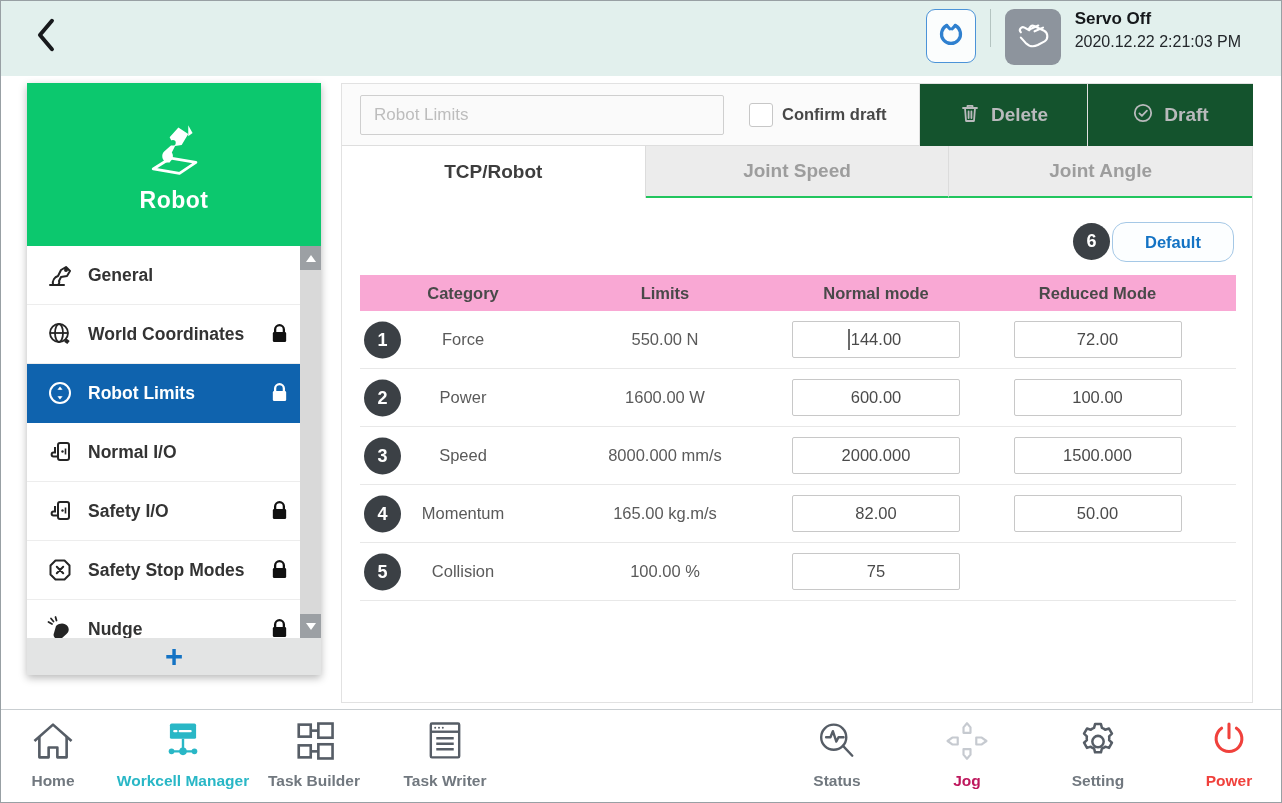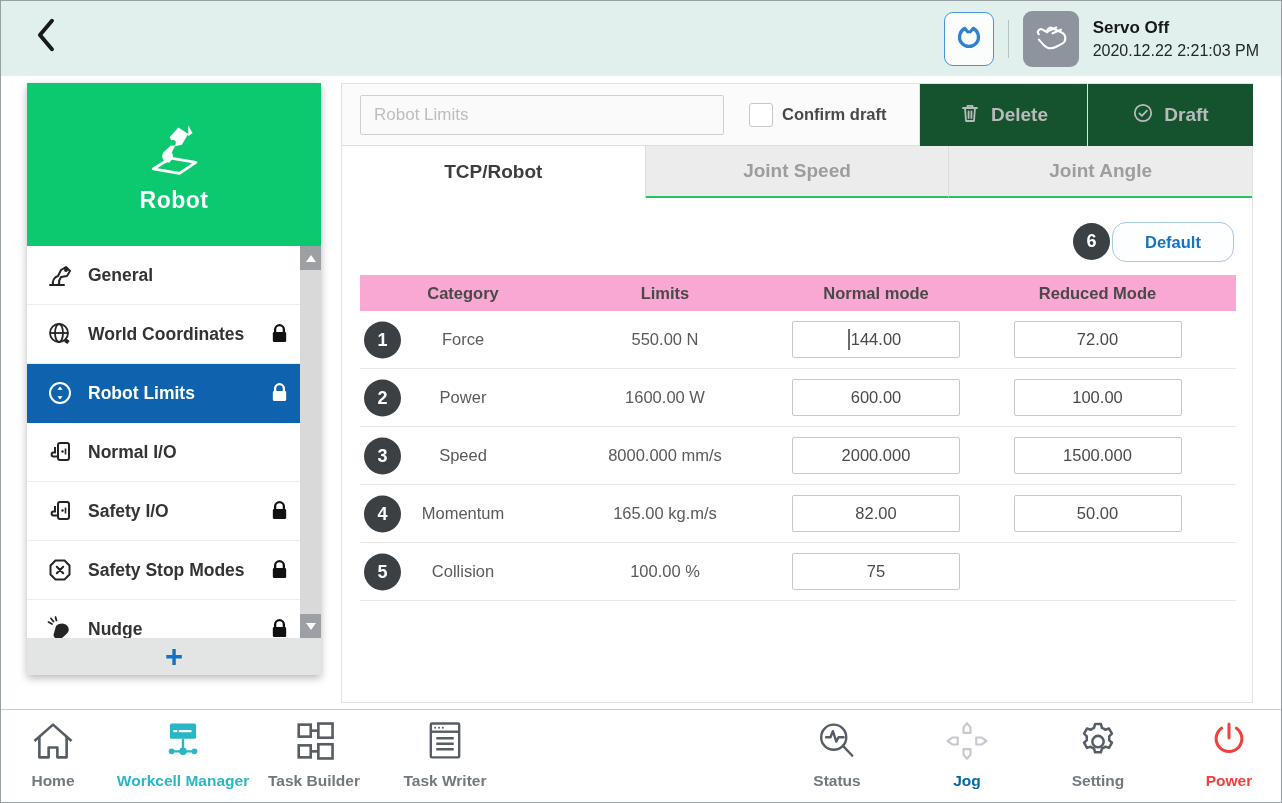--- a/index.html
+++ b/index.html
@@ -4,21 +4,21 @@
 <style>
   * { margin:0; padding:0; box-sizing:border-box; }
   html,body { background:#fff; }
   body { font-family:"Liberation Sans", sans-serif; }
   .page { position:relative; width:1282px; height:803px; background:#fff;
           border:1px solid #98a0a4; overflow:hidden; }
 
   
   .topbar { position:absolute; left:0; top:0; right:0; height:75px; background:var(--topbar_bg,#e2f0ed); }
   .back-btn { position:absolute; left:22px; top:12px; width:48px; height:48px; display:flex; align-items:center; justify-content:center; cursor:pointer; }
-  .topbar-right { position:absolute; right:22px; top:8px; height:60px; display:flex; align-items:center; gap:14px; }
+  .topbar-right { position:absolute; right:40px; top:8px; height:60px; display:flex; gap:14px; }
   .gripper-btn { width:50px; height:54px; background:#fbfdfd; border:1.5px solid #4b93d8; border-radius:9px; display:flex; align-items:center; justify-content:center; }
   .vdivider { width:1px; height:38px; background:#b4c4c1; }
   .servo-tile { width:56px; height:56px; background:#8d949d; border-radius:9px; display:flex; align-items:center; justify-content:center; }
   .servo-text .title { font-size:17px; font-weight:bold; color:#15181b; }
   .servo-text .time  { font-size:16px; color:#23272b; margin-top:4px; }
 
   
   .sidebar { position:absolute; left:26px; top:82px; width:294px; background:#fff;
              box-shadow:0 3px 8px rgba(0,0,0,.28); }
   .workcell-tile { height:163px; background:var(--accent_green,#0cc86e); display:flex; flex-direction:column; align-items:center; justify-content:center; gap:6px; }
@@ -74,21 +74,21 @@
   .fake-caret { position:absolute; left:calc(50% - 28px); top:8px; width:1.5px; height:21px; background:#6b6b6b; }
 
   
   .bottom-nav { position:absolute; left:0; right:0; bottom:0; height:93px; background:#fff; border-top:1px solid #c9ced1; }
   .nav-item { position:absolute; top:9px; width:150px; display:flex; flex-direction:column; align-items:center; gap:5px; color:#565d66; cursor:pointer; }
   .nav-item .nav-label { font-size:15.5px; font-weight:bold; color:#71787f; white-space:nowrap; }
   .nav-item svg { width:48px; height:44px; }
   .nav-item.active { color:var(--accent_teal,#29b7c6); }
   .nav-item.active .nav-label { color:var(--accent_teal,#29b7c6); }
   .nav-item.disabled { color:#c6cad0; }
-  .nav-item.disabled .nav-label { color:#0369a1; }
+  .nav-item.disabled .nav-label { color:#be185d; }
   .nav-item.power { color:var(--accent_red,#f0413c); }
   .nav-item.power .nav-label { color:var(--accent_red,#f0413c); }
 </style>
 </head>
 <body>
 
 <div class="page">
 
   <div class="topbar">
     <div class="back-btn">

